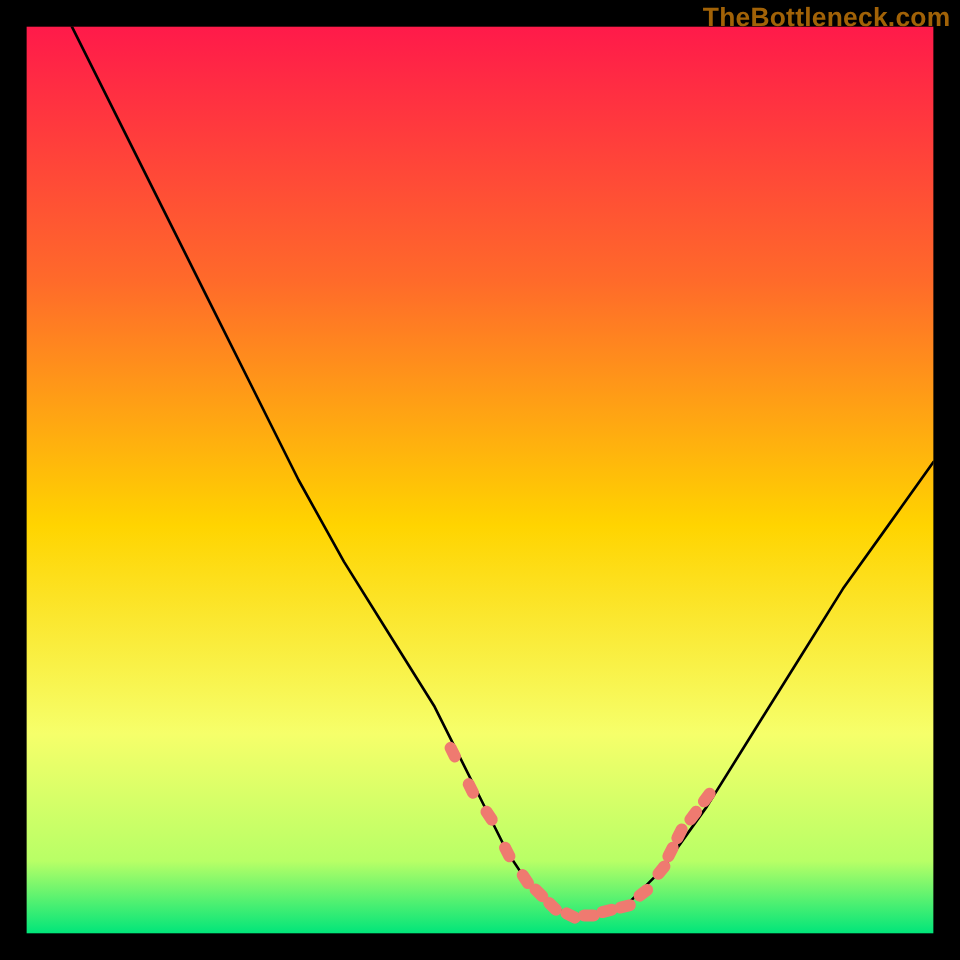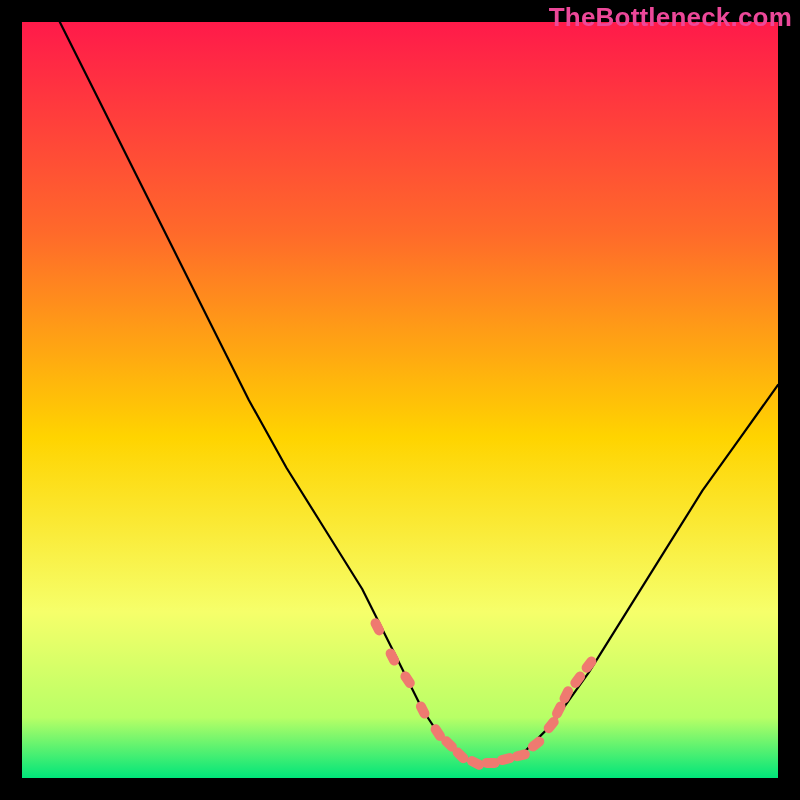--- a/index.html
+++ b/index.html
@@ -23,23 +23,23 @@
     left: 0;
     top: 0;
     width: 756px;
     height: 756px;
   }
   .watermark {
     position: absolute;
     top: 2px;
     right: 8px;
     font-family: Arial, Helvetica, sans-serif;
-    font-size: 26px;
+    font-size: 22px;
     font-weight: bold;
-    color: #ec4899;
+    color: #a16207;
     letter-spacing: 0.2px;
   }
   svg {
     display: block;
   }
 </style>
 </head>
 <body>
 
 <div class="frame">

